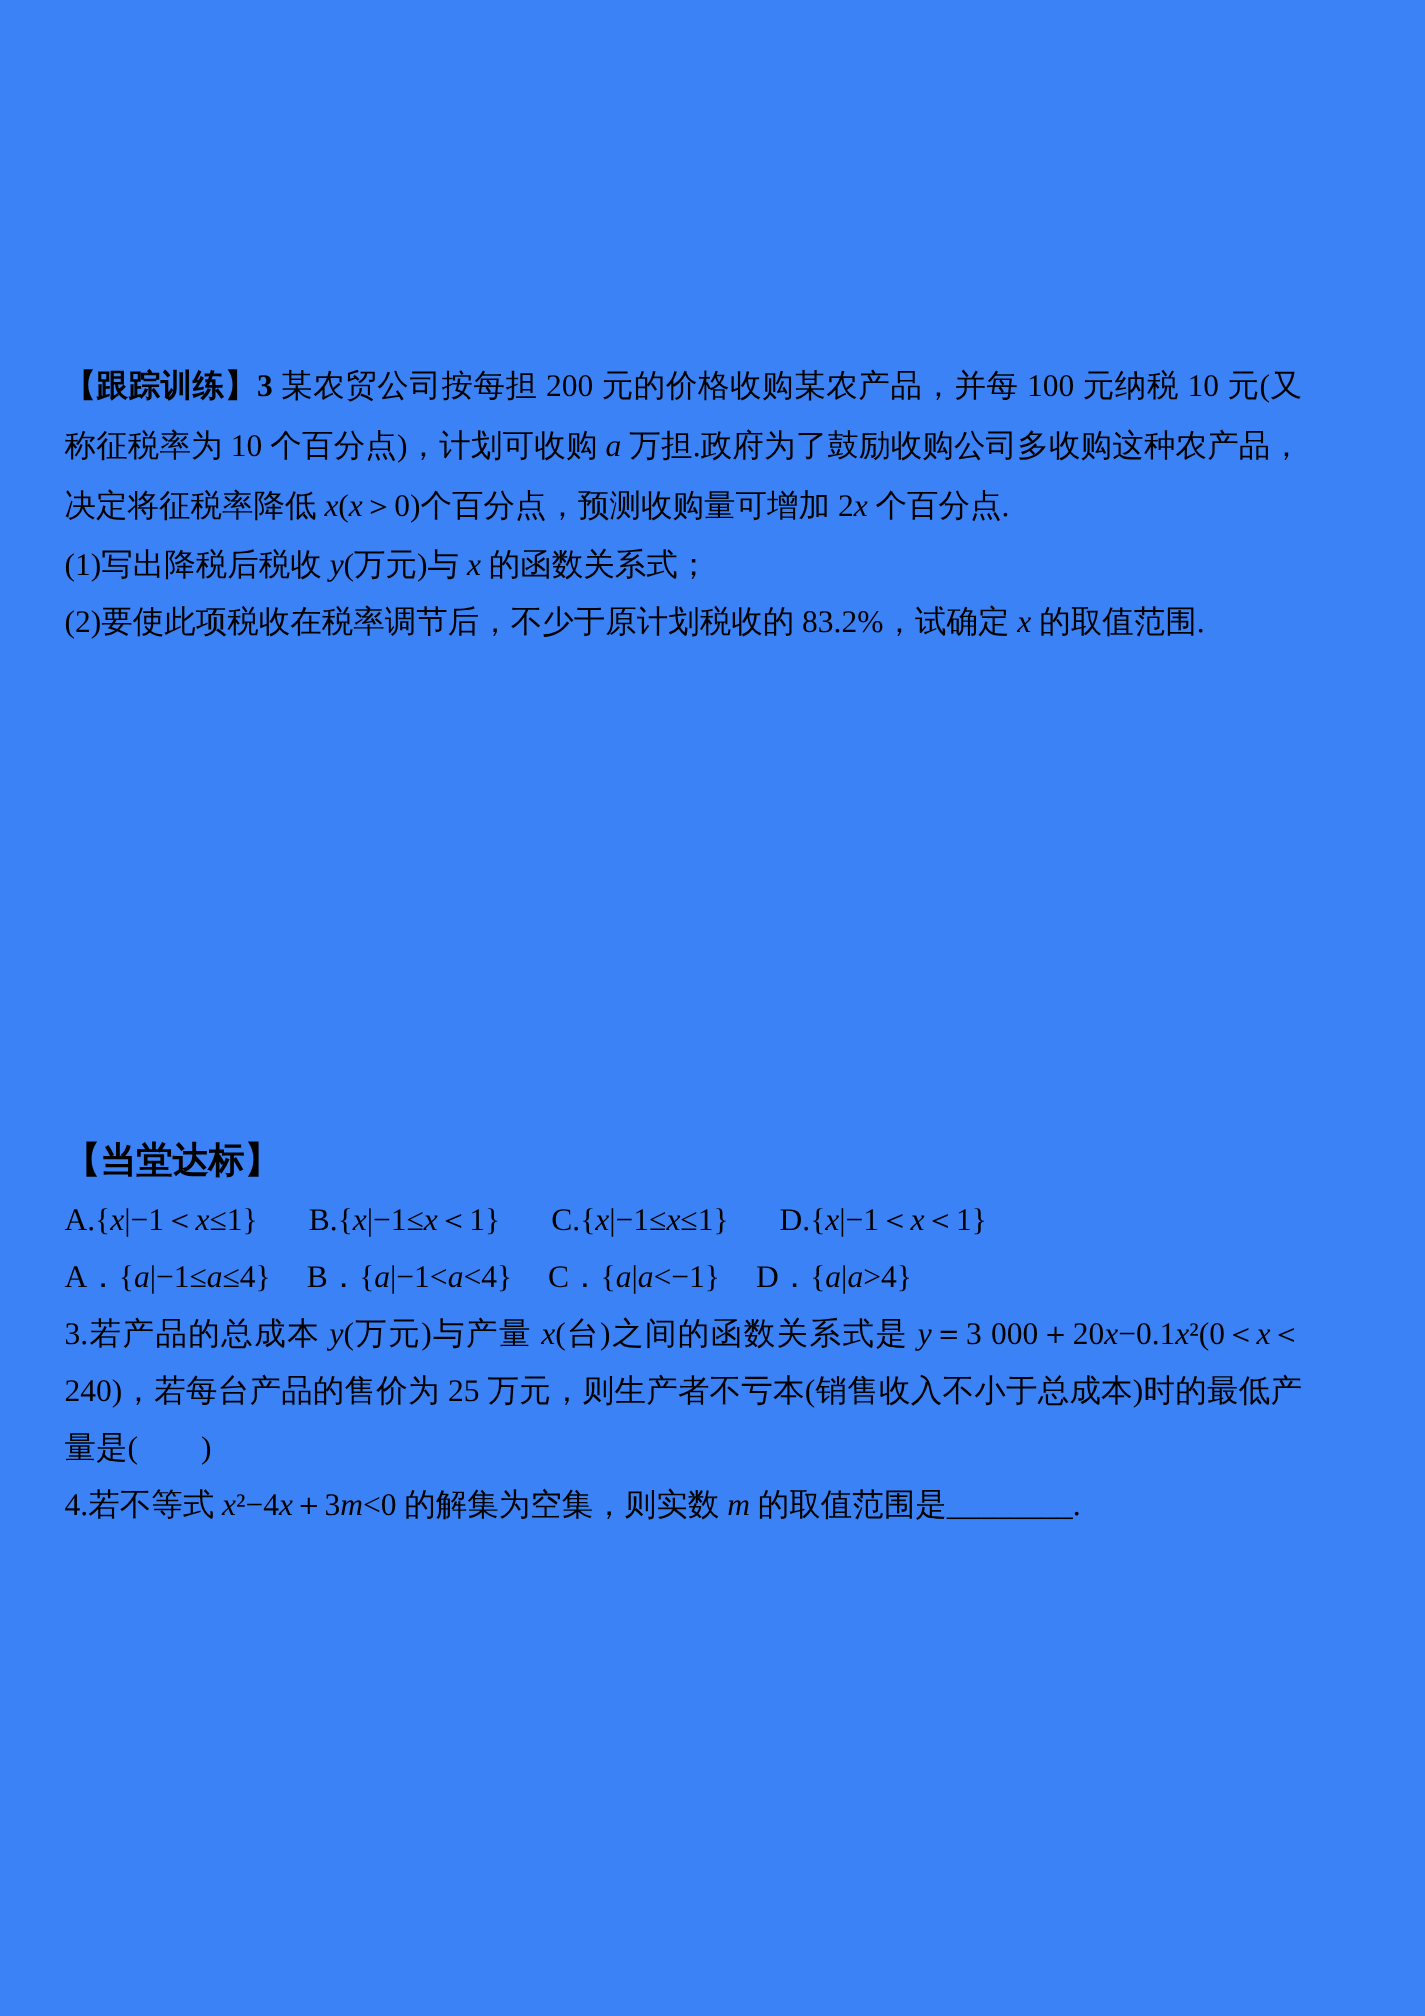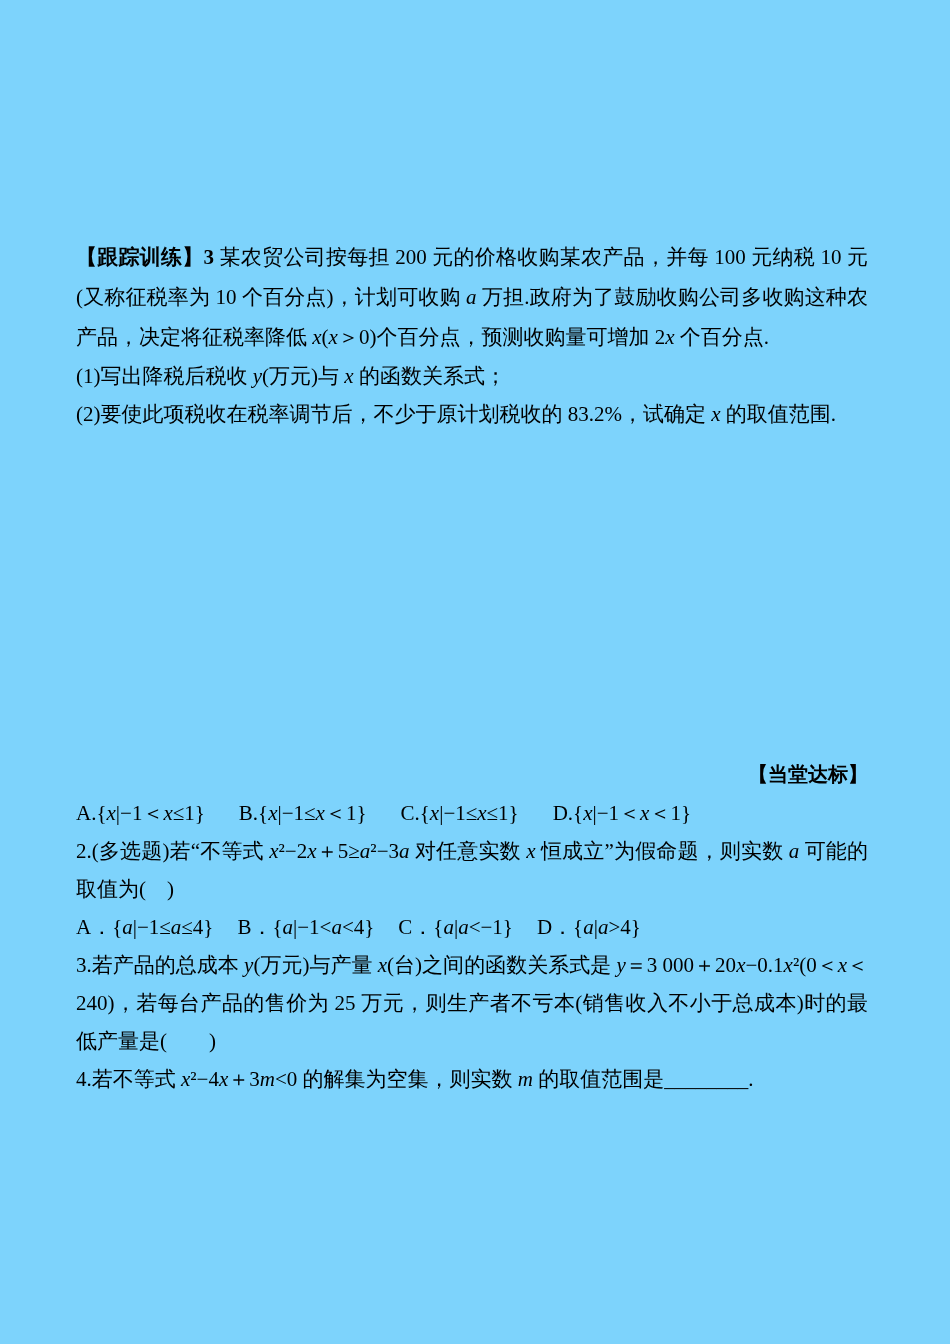--- a/index.html
+++ b/index.html
@@ -7,44 +7,43 @@
     padding: 0;
     background: #ffffff;
     color: #000000;
     font-family: "Liberation Serif", "DejaVu Serif", serif;
   }
   .page {
     position: relative;
     width: 950px;
     height: 1344px;
     box-sizing: border-box;
-    background: #7dd3fc;
-    padding: 237px 82px 0 76px;
+    background: #3b82f6;
+    padding: 237px 82px 0 43px;
     overflow: hidden;
   }
   .para {
     margin: 0;
     font-size: 21px;
     line-height: 40px;
     text-align: justify;
     text-justify: inter-character;
   }
   .para .lbl { font-weight: bold; }
   .sub {
     margin: 0;
     font-size: 21px;
     line-height: 38px;
   }
   .spacer { height: 321px; }
   .section-header {
     margin: 0;
-    font-size: 20px;
+    font-size: 24px;
     line-height: 40px;
     font-weight: bold;
-    text-align: right;
   }
   .stem {
     margin: 0;
     font-size: 21px;
     line-height: 38px;
     text-align: justify;
     text-justify: inter-character;
   }
   .opts {
     margin: 0;
@@ -74,21 +73,20 @@
 
   <div class="spacer"></div>
 
   <section>
     <h2 class="section-header">【当堂达标】</h2>
 
     <p class="opts q1-opts">
       <span class="opt">A.{<i>x</i>|−1＜<i>x</i>≤1}</span><span class="opt">B.{<i>x</i>|−1≤<i>x</i>＜1}</span><span class="opt">C.{<i>x</i>|−1≤<i>x</i>≤1}</span><span class="opt">D.{<i>x</i>|−1＜<i>x</i>＜1}</span>
     </p>
 
-    <p class="stem">2.(多选题)若“不等式 <i>x</i>²−2<i>x</i>＋5≥<i>a</i>²−3<i>a</i> 对任意实数 <i>x</i> 恒成立”为假命题，则实数 <i>a</i> 可能的取值为(　)</p>
     <p class="opts q2-opts">
       <span class="opt">A．{<i>a</i>|−1≤<i>a</i>≤4}</span><span class="opt">B．{<i>a</i>|−1&lt;<i>a</i>&lt;4}</span><span class="opt">C．{<i>a</i>|<i>a</i>&lt;−1}</span><span class="opt">D．{<i>a</i>|<i>a</i>&gt;4}</span>
     </p>
 
     <p class="stem">3.若产品的总成本 <i>y</i>(万元)与产量 <i>x</i>(台)之间的函数关系式是 <i>y</i>＝3 000＋20<i>x</i>−0.1<i>x</i>²(0＜<i>x</i>＜240)，若每台产品的售价为 25 万元，则生产者不亏本(销售收入不小于总成本)时的最低产量是(　　)</p>
 
     <p class="stem">4.若不等式 <i>x</i>²−4<i>x</i>＋3<i>m</i>&lt;0 的解集为空集，则实数 <i>m</i> 的取值范围是________.</p>
 
   </section>
 

